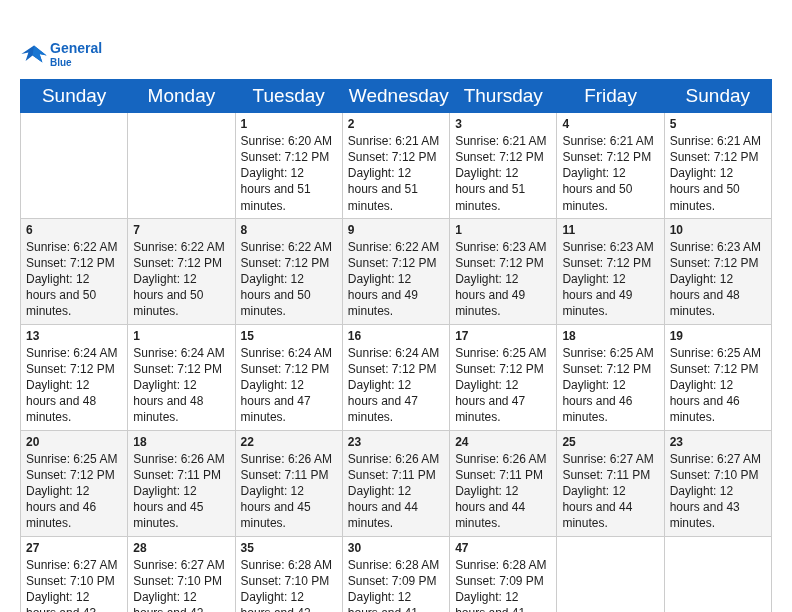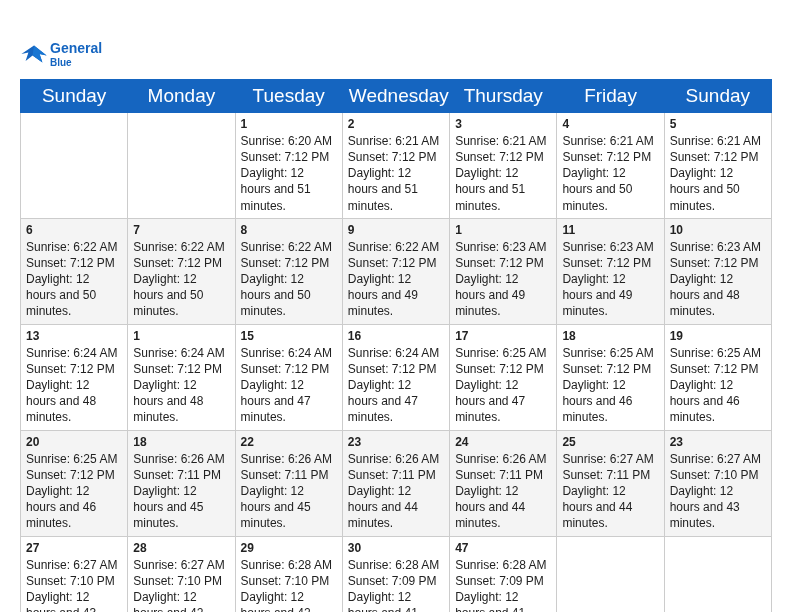--- a/index.html
+++ b/index.html
@@ -293,21 +293,21 @@
 Sunset: 7:10 PM
 Daylight: 12 hours and 43 minutes.</div>
           </td>
           <td>
             <span class="day-num">28</span>
             <div class="day-info" style="white-space: pre-line;">Sunrise: 6:27 AM
 Sunset: 7:10 PM
 Daylight: 12 hours and 42 minutes.</div>
           </td>
           <td>
-            <span class="day-num">29</span>
+            <span class="day-num">35</span>
             <div class="day-info" style="white-space: pre-line;">Sunrise: 6:28 AM
 Sunset: 7:10 PM
 Daylight: 12 hours and 42 minutes.</div>
           </td>
           <td>
             <span class="day-num">30</span>
             <div class="day-info" style="white-space: pre-line;">Sunrise: 6:28 AM
 Sunset: 7:09 PM
 Daylight: 12 hours and 41 minutes.</div>
           </td>

